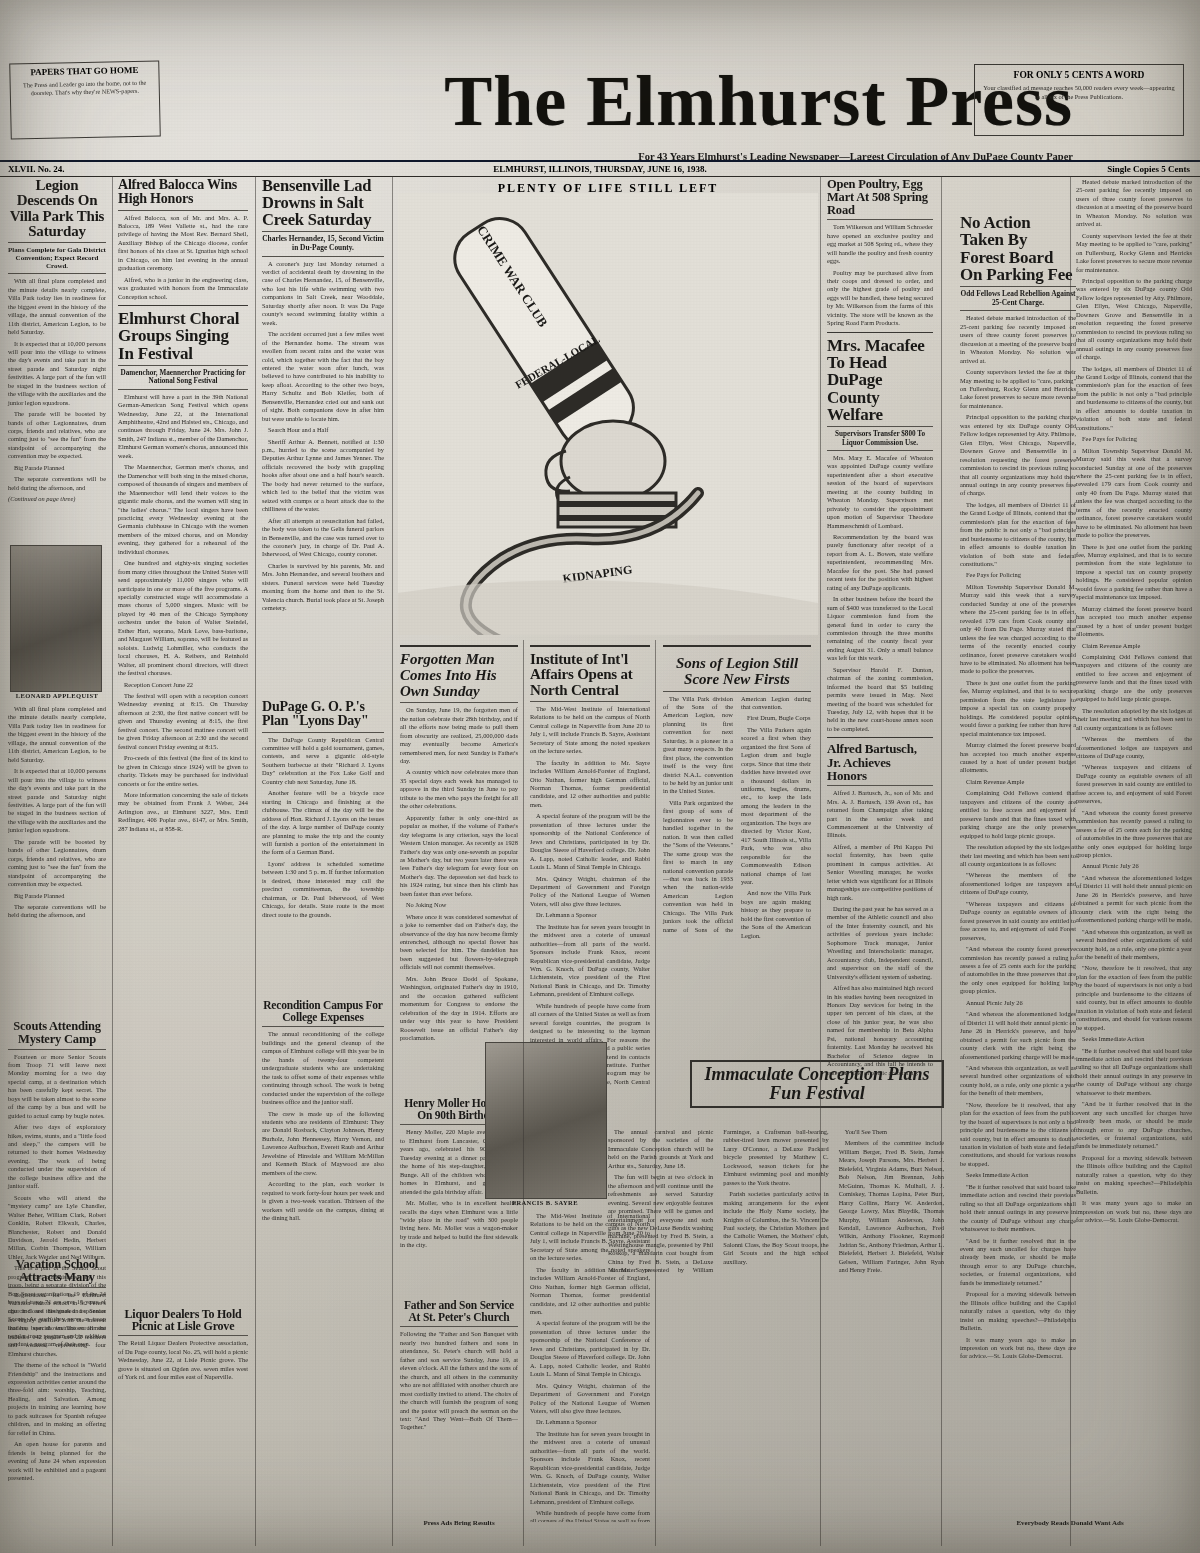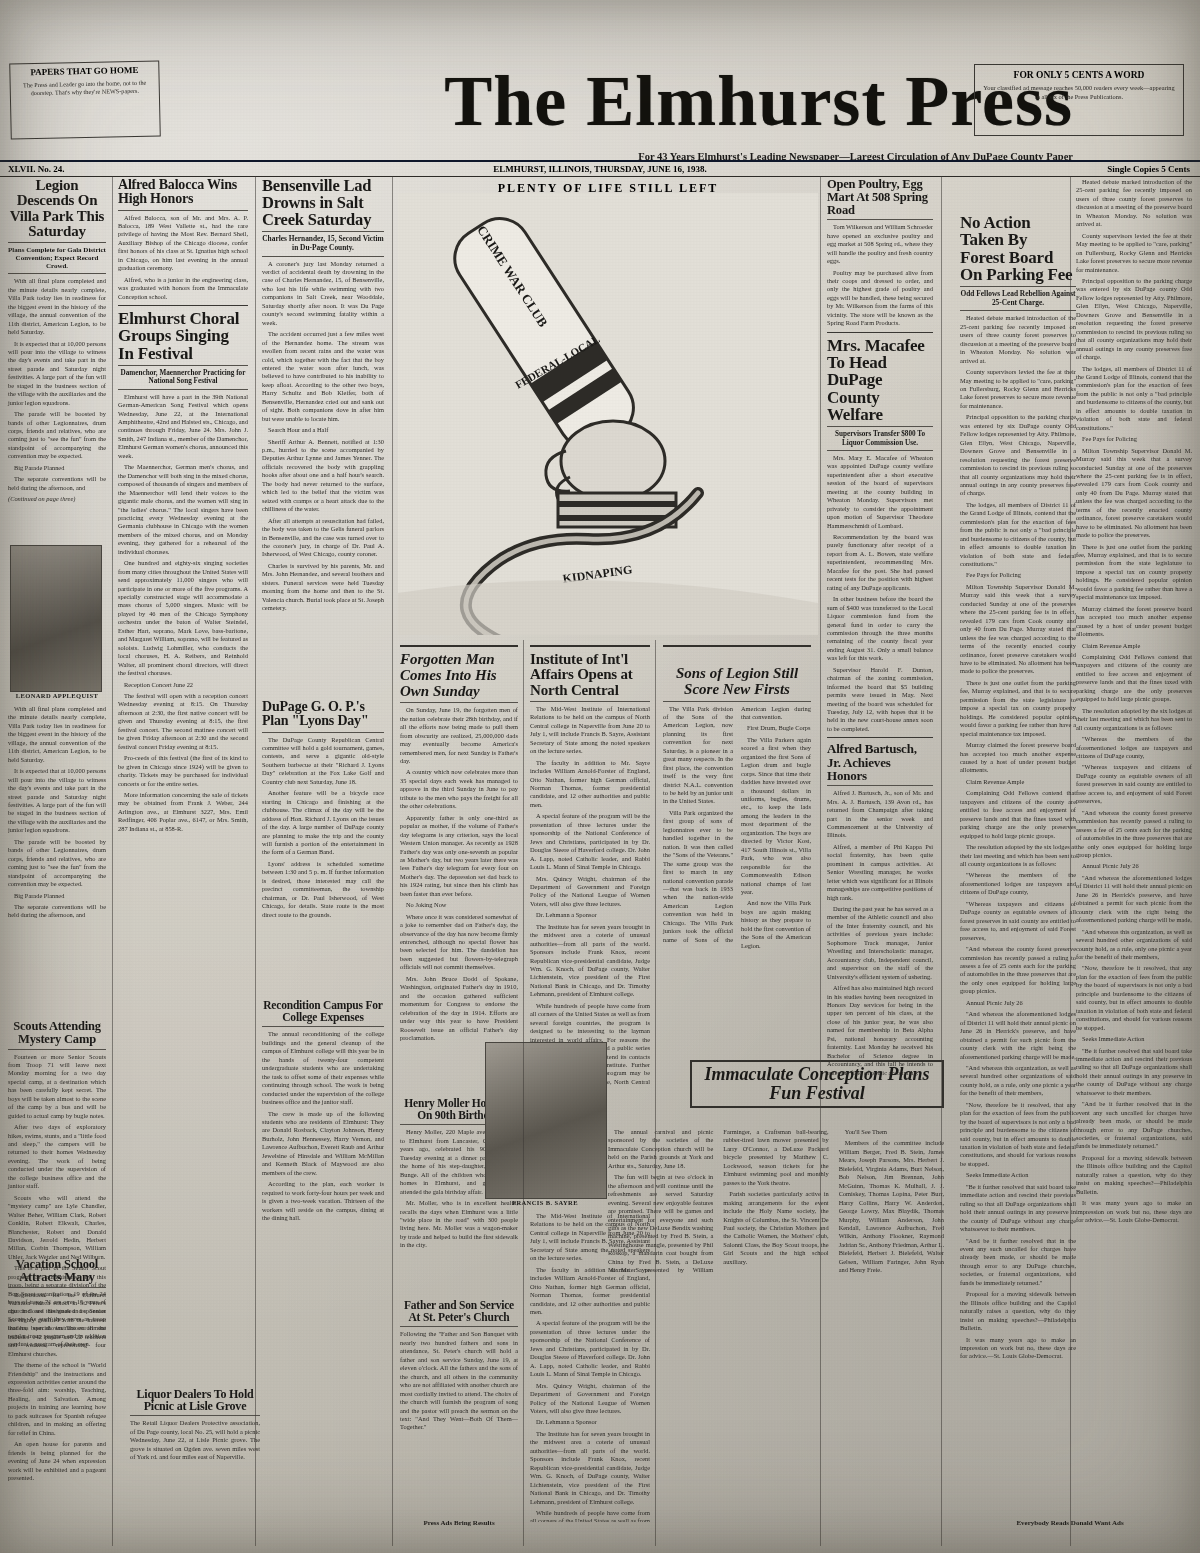--- a/index.html
+++ b/index.html
@@ -227,21 +227,21 @@
           <p>Elmhurst will have a part in the 39th National German-American Song Festival which opens Wednesday, June 22, at the International Amphitheatre, 42nd and Halsted sts., Chicago, and continues through Friday, June 24. Mrs. John J. Smith, 247 Indiana st., member of the Damenchor, Elmhurst German women's chorus, announced this week.</p>
           <p>The Maennerchor, German men's chorus, and the Damenchor will both sing in the mixed chorus, composed of thousands of singers and members of the Maennerchor will lend their voices to the gigantic male chorus, and the women will sing in "the ladies' chorus." The local singers have been practicing every Wednesday evening at the Germania clubhouse in Chicago with the women members of the mixed chorus, and on Monday evening, they gathered for a rehearsal of the individual choruses.</p>
           <p>One hundred and eighty-six singing societies from many cities throughout the United States will send approximately 11,000 singers who will participate in one or more of the five programs. A specially constructed stage will accommodate a mass chorus of 5,000 singers. Music will be played by 46 men of the Chicago Symphony orchestra under the baton of Walter Steindel, Esther Hart, soprano, Mark Love, bass-baritone, and Margaret William, soprano, will be featured as soloists. Ludwig Lohmiller, who conducts the local choruses, H. A. Reibers, and Reinhold Walter, all prominent choral directors, will direct the festival choruses.</p>
           <p>Reception Concert June 22</p>
           <p>The festival will open with a reception concert Wednesday evening at 8:15. On Thursday afternoon at 2:30, the first native concert will be given and Thursday evening at 8:15, the first festival concert. The second matinee concert will be given Friday afternoon at 2:30 and the second festival concert Friday evening at 8:15.</p>
           <p>Pro-ceeds of this festival (the first of its kind to be given in Chicago since 1924) will be given to charity. Tickets may be purchased for individual concerts or for the entire series.</p>
           <p>More information concerning the sale of tickets may be obtained from Frank J. Weber, 244 Arlington ave., at Elmhurst 3227, Mrs. Emil Redfinger, 406 Poplar ave., 6147, or Mrs. Smith, 287 Indiana st., at 858-R.</p>
         </div>
     </div>
   </div>
-  <div class="col" style="left:118px;top:1388px;width:130px;margin-left:12px;">
+  <div class="col" style="left:118px;top:1308px;width:130px;">
     <div class="hl center" style="font-size:12px;">Liquor Dealers To Hold Picnic at Lisle Grove</div>
     <div class="thinrule"></div>
     <div class="body">The Retail Liquor Dealers Protective association, of Du Page county, local No. 25, will hold a picnic Wednesday, June 22, at Lisle Picnic grove. The grove is situated on Ogden ave. seven miles west of York rd. and four miles east of Naperville.</div>
   </div>
 
   <div class="col" style="left:262px;top:178px;width:122px;">
     <div>
       <div class="hl" style="font-size:16.5px;">Bensenville Lad Drowns in Salt Creek Saturday</div>
       <div class="thinrule"></div>
       <div class="sub" style="font-size:7.4px;">Charles Hernandez, 15, Second Victim in Du-Page County.</div>
@@ -332,21 +332,21 @@
         <p>The faculty in addition to Mr. Sayre includes William Arnold-Forster of England, Otto Nathan, former high German official, Norman Thomas, former presidential candidate, and 12 other authorities and public men.</p>
         <p>A special feature of the program will be the presentation of three lectures under the sponsorship of the National Conference of Jews and Christians, participated in by Dr. Douglas Steere of Haverford college. Dr. John A. Lapp, noted Catholic leader, and Rabbi Louis L. Mann of Sinai Temple in Chicago.</p>
         <p>Mrs. Quincy Wright, chairman of the Department of Government and Foreign Policy of the National League of Women Voters, will also give three lectures.</p>
         <p>Dr. Lehmann a Sponsor</p>
         <p>The Institute has for seven years brought in the midwest area a coterie of unusual authorities—from all parts of the world. Sponsors include Frank Knox, recent Republican vice-presidential candidate, Judge Wm. G. Knoch, of DuPage county, Walter Lichtenstein, vice president of the First National Bank in Chicago, and Dr. Timothy Lehmann, president of Elmhurst college.</p>
         <p>While hundreds of people have come from all corners of the United States as well as from several foreign countries, the program is designed to be interesting to the layman interested in world affairs. For reasons the Institute has each year offered a public series of evening lectures which extend its contacts during the period of the Institute. Further information relative to the program may be obtained from Alfred H. Cope, North Central college, Naperville.</p>
       </div>
   </div>
 
   <div class="col" style="left:663px;top:645px;width:148px;">
-    <div class="boxtop" style="padding-top:19px;">
+    <div class="boxtop" style="padding-top:9px;">
       <div class="dispital center" style="font-size:15px;">Sons of Legion Still Score New Firsts</div>
       <div class="thinrule"></div>
       <div class="body" style="column-count:2;column-gap:8px;">
           <p>The Villa Park division of the Sons of the American Legion, now planning its first convention for next Saturday, is a pioneer in a great many respects. In the first place, the convention itself is the very first district N.A.L. convention to be held by an junior unit in the United States.</p>
           <p>Villa Park organized the first group of sons of legionnaires ever to be handled together in the nation. It was then called the "Sons of the Veterans." The same group was the first to march in any national convention parade—that was back in 1933 when the nation-wide American Legion convention was held in Chicago. The Villa Park juniors took the official name of Sons of the American Legion during that convention.</p>
           <p>First Drum, Bugle Corps</p>
           <p>The Villa Parkers again scored a first when they organized the first Sons of Legion drum and bugle corps. Since that time their daddies have invested over a thousand dollars in uniforms, bugles, drums, etc., to keep the lads among the leaders in the most department of the organization. The boys are directed by Victor Kost, 417 South Illinois st., Villa Park, who was also responsible for the Commonwealth Edison national champs of last year.</p>
           <p>And now the Villa Park boys are again making history as they prepare to hold the first convention of the Sons of the American Legion.</p>
         </div>
     </div>

